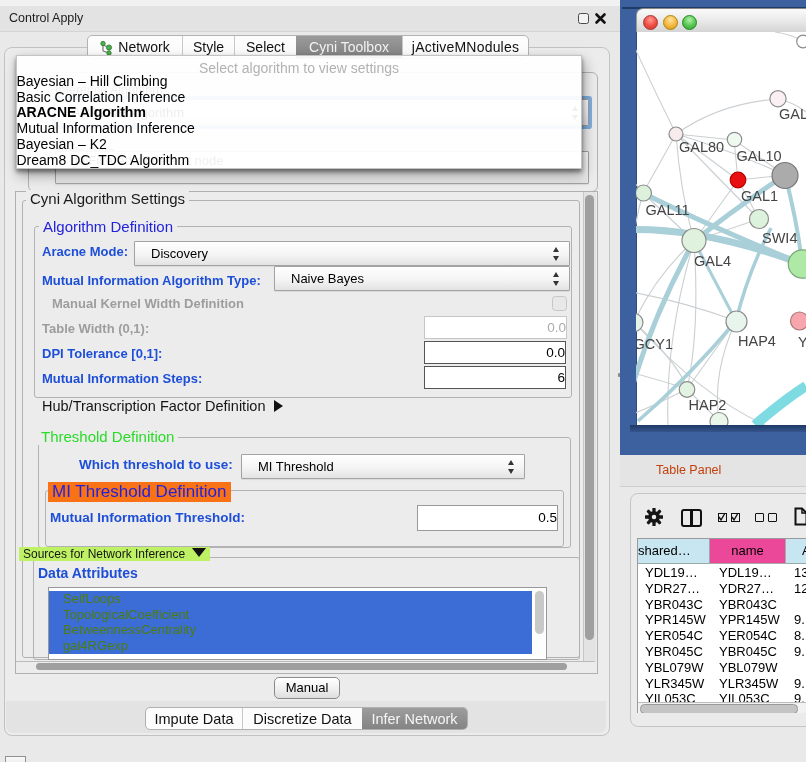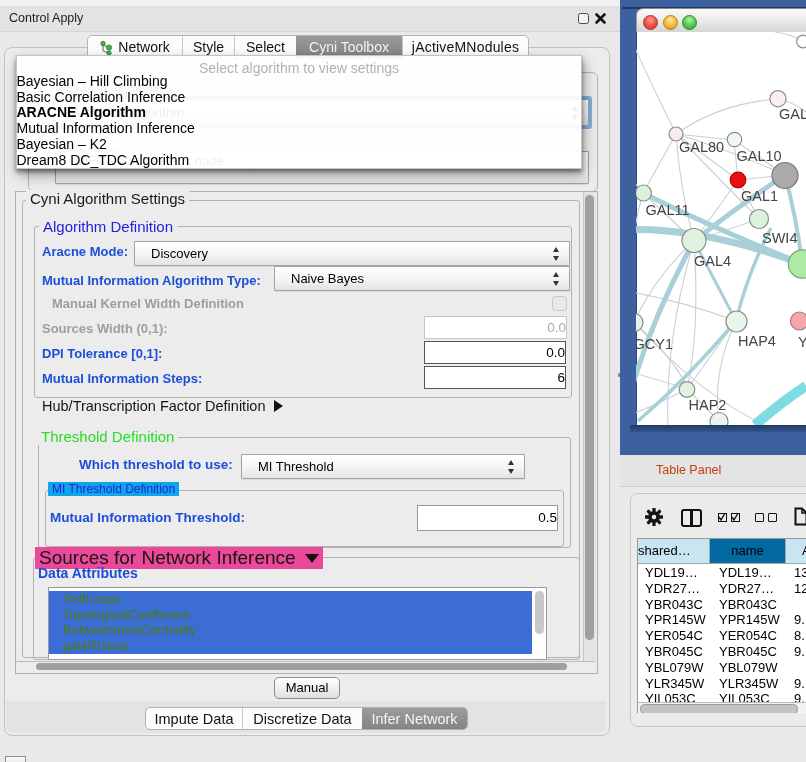--- a/index.html
+++ b/index.html
@@ -72,45 +72,45 @@
     <span class="ct">Discovery</span>
     <span class="spin"></span>
   </div>
 <div class="ab lbl" style="left:42px;top:273px">Mutual Information Algorithm Type:</div>
 <div class="ab combo" style="left:274px;top:266px;width:294px;height:23px">
     <span class="ct">Naive Bayes</span>
     <span class="spin"></span>
   </div>
 <div class="ab glbl" style="left:52px;top:296px">Manual Kernel Width Definition</div>
 <div class="ab" style="left:552px;top:296px;width:13px;height:13px;border:1px solid #c6c6c6;border-radius:3.5px;background:#e8e8e8"></div>
-<div class="ab glbl" style="left:42px;top:321px">Sources Width (0,1):</div>
+<div class="ab glbl" style="left:42px;top:321px">Table Width (0,1):</div>
 <div class="ab tf" style="left:424px;top:316px;width:141px;height:21px;border:1px solid #c6c6c6;color:#ababab">0.0</div>
 <div class="ab lbl" style="left:42px;top:346px">DPI Tolerance [0,1]:</div>
 <div class="ab tf" style="left:424px;top:341px;width:140px;height:21px;border:1.5px solid #555">0.0</div>
 <div class="ab lbl" style="left:42px;top:371px">Mutual Information Steps:</div>
 <div class="ab tf" style="left:424px;top:366px;width:140px;height:21px;border:1.5px solid #555">6</div>
 
 <div class="ab" style="left:42px;top:398px;font-size:14.5px;color:#151515">Hub/Transcription Factor Definition</div>
 <div class="ab" style="left:274px;top:400px;width:0;height:0;border-top:6.5px solid transparent;border-bottom:6.5px solid transparent;border-left:9px solid #111"></div>
 
 <div class="ab grp" style="left:38px;top:437px;width:531px;height:109px"></div>
 <div class="ab gt" style="left:37px;top:428px;color:#28dc28;background:#ececec">Threshold Definition</div>
 <div class="ab lbl" style="left:79px;top:457px;font-size:13.5px">Which threshold to use:</div>
 <div class="ab combo" style="left:241px;top:454px;width:282px;height:23px">
     <span class="ct">MI Threshold</span>
     <span class="spin"></span>
   </div>
 
 <div class="ab grp" style="left:45px;top:490px;width:517px;height:55px"></div>
-<div class="ab gt" style="left:48px;top:482px;color:#2222dd;background:#0ea5e9;font-size:12px">MI Threshold Definition</div>
+<div class="ab gt" style="left:48px;top:482px;color:#2222dd;background:#f97316;font-size:17px">MI Threshold Definition</div>
 <div class="ab lbl" style="left:50px;top:510px;font-size:13.5px">Mutual Information Threshold:</div>
 <div class="ab tf" style="left:417px;top:505px;width:139px;height:24px;border:1px solid #999;line-height:24px">0.5</div>
 
 <div class="ab grp" style="left:33px;top:557px;width:545px;height:101px"></div>
-<div class="ab" style="left:35px;top:547px;background:#ec4899;padding:0 4px;font-size:19px;color:#151515;white-space:nowrap">Sources for Network Inference <span style="display:inline-block;width:0;height:0;border-left:7.5px solid transparent;border-right:7.5px solid transparent;border-top:9px solid #111;vertical-align:1px;margin-left:4px"></span></div>
+<div class="ab" style="left:19px;top:547px;background:#bef264;padding:0 4px;font-size:12px;color:#151515;white-space:nowrap">Sources for Network Inference <span style="display:inline-block;width:0;height:0;border-left:7.5px solid transparent;border-right:7.5px solid transparent;border-top:9px solid #111;vertical-align:1px;margin-left:4px"></span></div>
 <div class="ab lbl" style="left:38px;top:565px;font-size:14px">Data Attributes</div>
 <div class="ab" style="left:48px;top:587px;width:497px;height:71px;border:1px solid #999;background:#fff;overflow:hidden">
   <div style="position:absolute;left:0;top:3px;width:483px;height:63px;background:#3c6cd6"></div>
   <div style="position:absolute;left:14px;top:3px;font-size:13px;color:#4d7c0f;line-height:15.7px">SelfLoops<br>TopologicalCoefficient<br>BetweennessCentrality<br>gal4RGexp</div>
   <div style="position:absolute;right:1px;top:2px;width:12px;height:67px;background:#fdfdfd"></div>
   <div style="position:absolute;right:2.5px;top:3px;width:9px;height:43px;background:#c8c8c8;border-radius:4.5px"></div>
 </div>
 
 <div class="ab" style="left:274px;top:677px;width:64px;height:20px;background:linear-gradient(#fff,#efefef 55%,#dedede);border:1px solid #8a8a8a;border-radius:5px;text-align:center;line-height:20px;font-size:13px;color:#000">Manual</div>
 
@@ -248,20 +248,20 @@
   </svg>
 <div class="ab" style="left:755px;top:513px;width:7px;height:7px;border:1.2px solid #111;border-radius:1px"></div>
 <div class="ab" style="left:768px;top:513px;width:7px;height:7px;border:1.2px solid #111;border-radius:1px"></div>
 <svg class="ab" style="left:794px;top:507px" width="14" height="19" viewBox="0 0 14 19">
     <path d="M1.5 1.5 H8 L12.5 6 V17.5 H1.5 Z" fill="none" stroke="#111" stroke-width="2"></path>
     <path d="M8 1.5 V6 H12.5" fill="none" stroke="#111" stroke-width="1.5"></path>
   </svg>
 
 <div class="ab" style="left:637px;top:538px;width:169px;height:174px;background:#fff;border-left:1px solid #9a9a9a;border-top:1px solid #9a9a9a;overflow:hidden">
   <div style="position:absolute;left:0;top:0;width:71px;height:24px;background:#c7e6f1;border-right:1px solid #9aa;border-bottom:1px solid #9aa;text-align:left;line-height:24px;font-size:13px">shared…</div>
-  <div style="position:absolute;left:72px;top:0;width:75px;height:24px;background:#0369a1;border-right:1px solid #aaa;border-bottom:1px solid #aaa;text-align:center;line-height:24px;font-size:13px">name</div>
+  <div style="position:absolute;left:72px;top:0;width:75px;height:24px;background:#ec4899;border-right:1px solid #aaa;border-bottom:1px solid #aaa;text-align:center;line-height:24px;font-size:13px">name</div>
   <div style="position:absolute;left:148px;top:0;width:21px;height:24px;background:#c7e6f1;border-bottom:1px solid #9aa;line-height:24px;font-size:13px;padding-left:16px">A</div>
   <div style="position:absolute;left:7px;top:26px;font-size:13px;color:#000;line-height:15.8px">YDL19…<br>YDR27…<br>YBR043C<br>YPR145W<br>YER054C<br>YBR045C<br>YBL079W<br>YLR345W<br>YIL053C</div>
   <div style="position:absolute;left:81px;top:26px;font-size:13px;color:#000;line-height:15.8px">YDL19…<br>YDR27…<br>YBR043C<br>YPR145W<br>YER054C<br>YBR045C<br>YBL079W<br>YLR345W<br>YIL053C</div>
   <div style="position:absolute;left:156px;top:26px;font-size:13px;color:#000;line-height:15.8px">13<br>12<br><br>9.<br>8.<br>9.<br><br>9.<br>9.</div>
   <div style="position:absolute;left:0;top:163px;width:169px;height:11px;background:#f2f2f2;border-top:1px solid #bbb"></div>
   <div style="position:absolute;left:2px;top:164.5px;width:156px;height:8px;background:#c4c4c4;border:1px solid #9a9a9a;border-radius:4.5px"></div>
 </div>
 
 </body></html>

